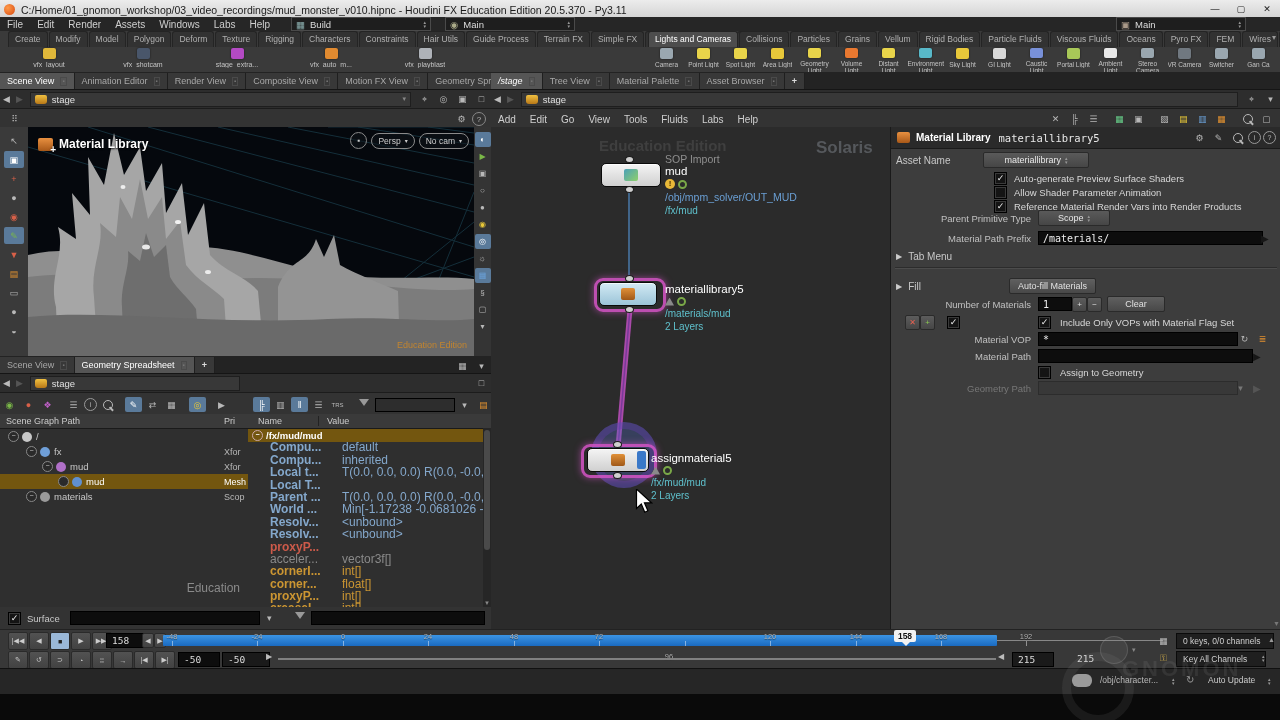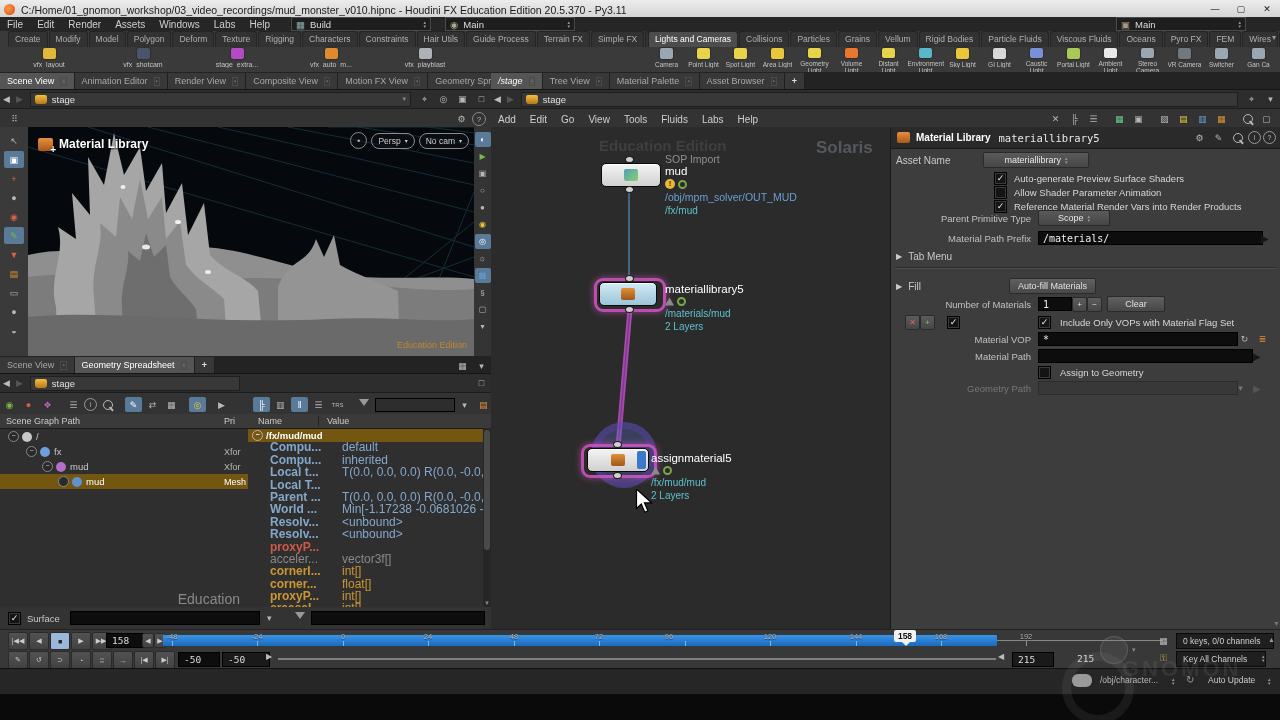--- a/index.html
+++ b/index.html
@@ -530,22 +530,28 @@
           <span class="ticn"></span>
           <span>mud</span>
           <span class="pri">Xfor</span>
         </div>
           <div class="trow sel" style="padding-left: 58px; --ic: #6090d0;">
           <span class="exp"></span>
           <span class="ticn"></span>
           <span>mud</span>
           <span class="pri">Mesh</span>
         </div>
-        </div>
-      <div class="abs" style="right:8px;bottom:0;color:#8a8a8a;font-size:14px">Education</div>
+          <div class="trow" style="padding-left: 26px; --ic: #9a9a9a;">
+          <span class="exp">−</span>
+          <span class="ticn"></span>
+          <span>materials</span>
+          <span class="pri">Scop</span>
+        </div>
+        </div>
+      <div class="abs" style="right:8px;bottom:12px;color:#8a8a8a;font-size:12px">Education</div>
     </div>
 
     <div class="abs" style="left:248px;top:58px;width:243px;height:193px;background:#2f2f2f">
       <div class="gridhdr" style="height:14px">
         <span style="padding-left:10px;width:60px">Name</span>
         <span style="padding-left:8px;border-left:1px solid #222">Value</span>
       </div>
       <div class="rootrow">
         <span class="exp" style="width:9px;height:9px;border:1px solid #caa;border-radius:50%;font-size:7px;line-height:8px;text-align:center;margin:0 3px 0 4px">−</span>
         <span>/fx/mud/mud</span>
@@ -864,21 +870,21 @@
       <div class="rbar"></div>
       <div class="rline"></div>
       <div>
 
       <span class="tick" style="left: 9px;">-48</span>
           <span class="tick" style="left: 94px;">-24</span>
           <span class="tick" style="left: 180px;">0</span>
           <span class="tick" style="left: 265px;">24</span>
           <span class="tick" style="left: 351px;">48</span>
           <span class="tick" style="left: 436px;">72</span>
-          <span class="tick" style="left: 506px;">96</span>
+          <span class="tick" style="left: 506px; margin-top: 20px;">96</span>
           <span class="tick" style="left: 607px;">120</span>
           <span class="tick" style="left: 693px;">144</span>
           <span class="tick" style="left: 778px;">168</span>
           <span class="tick" style="left: 863px;">192</span>
         </div>
       <div>
 
       <span class="tickmark" style="left: 9px;"></span>
           <span class="tickmark" style="left: 94px;"></span>
           <span class="tickmark" style="left: 180px;"></span>

